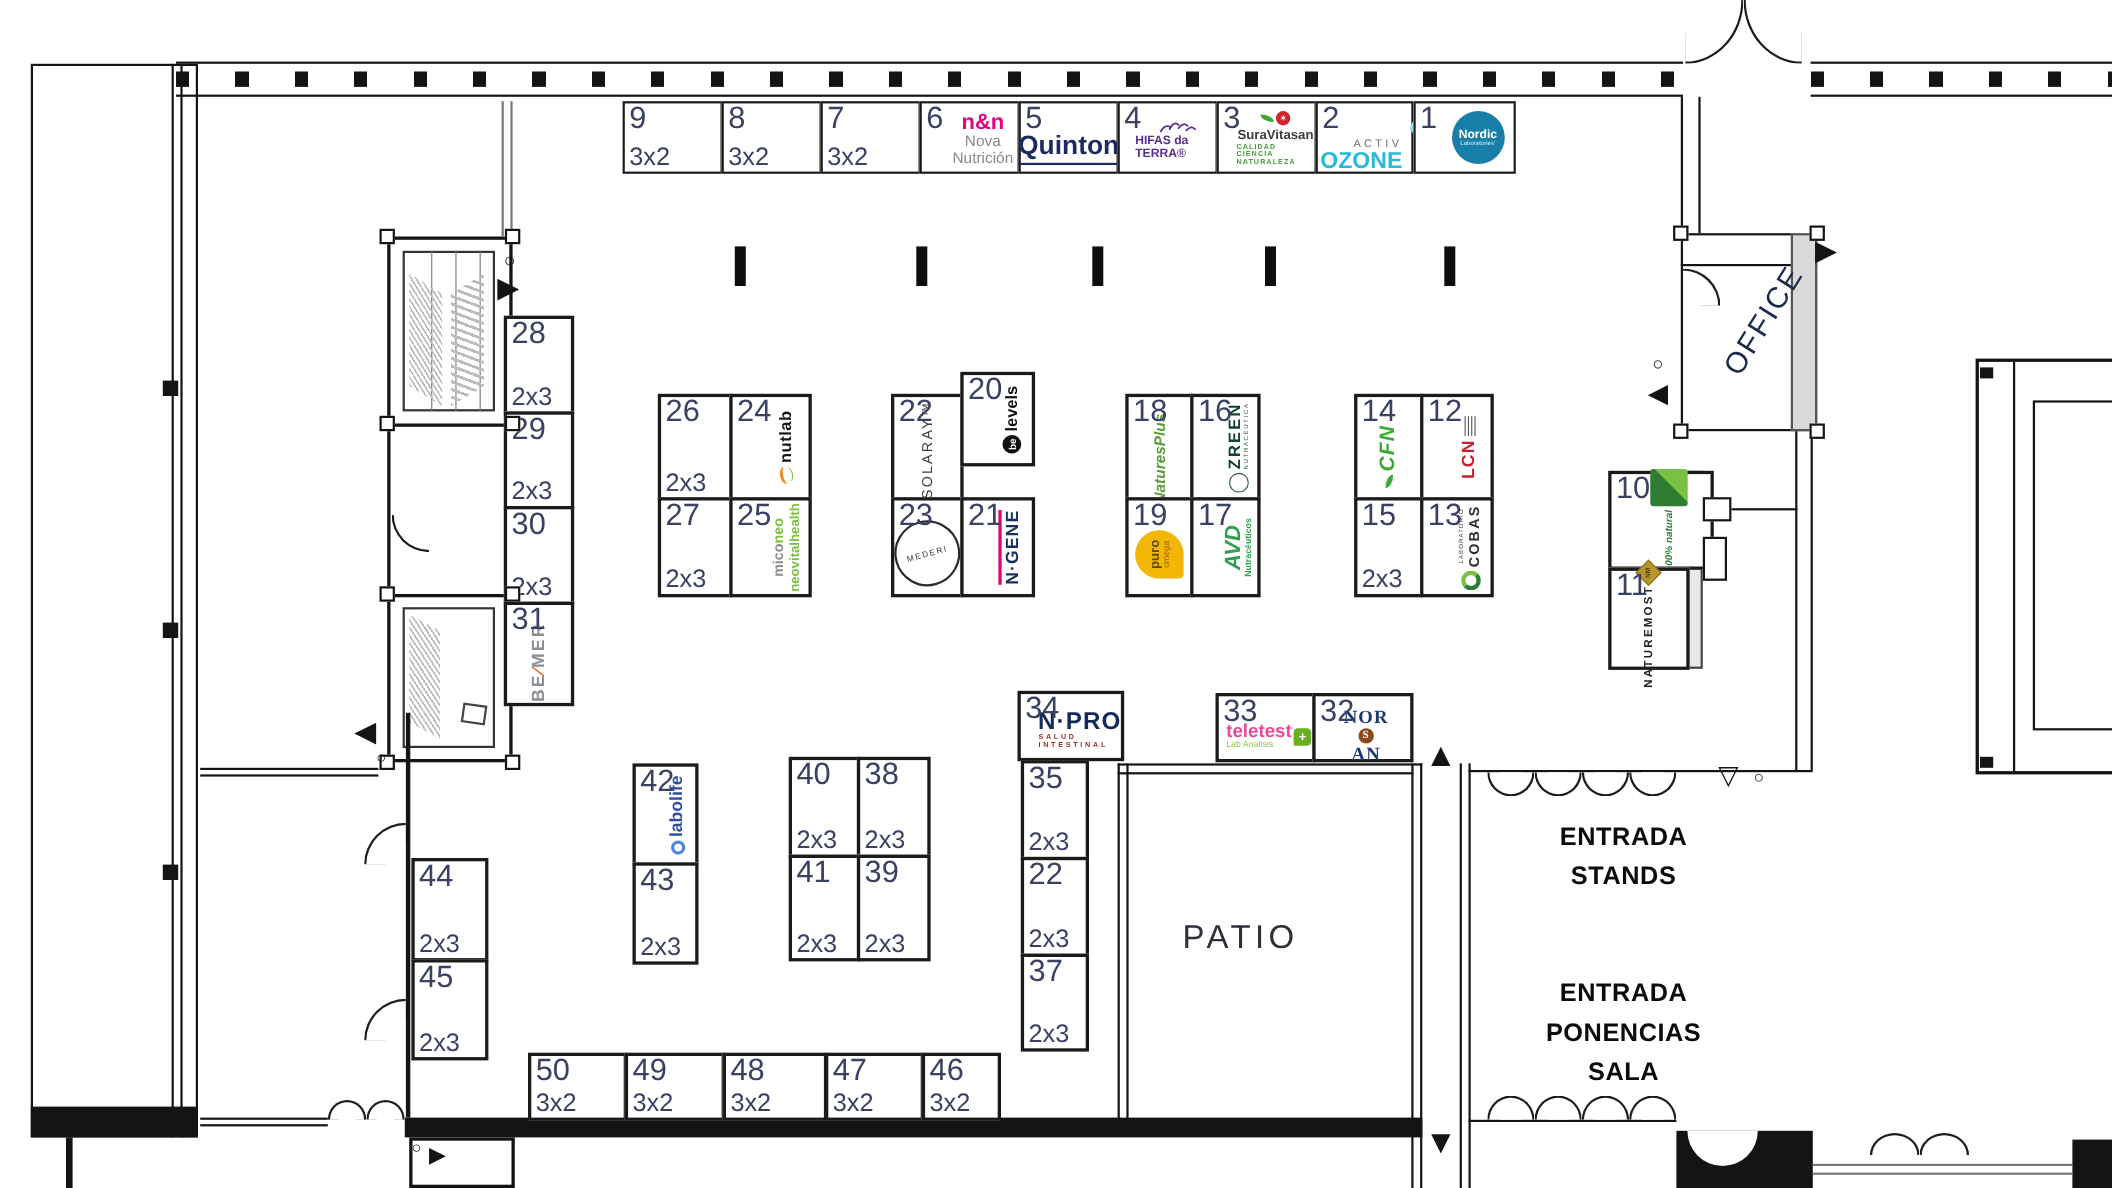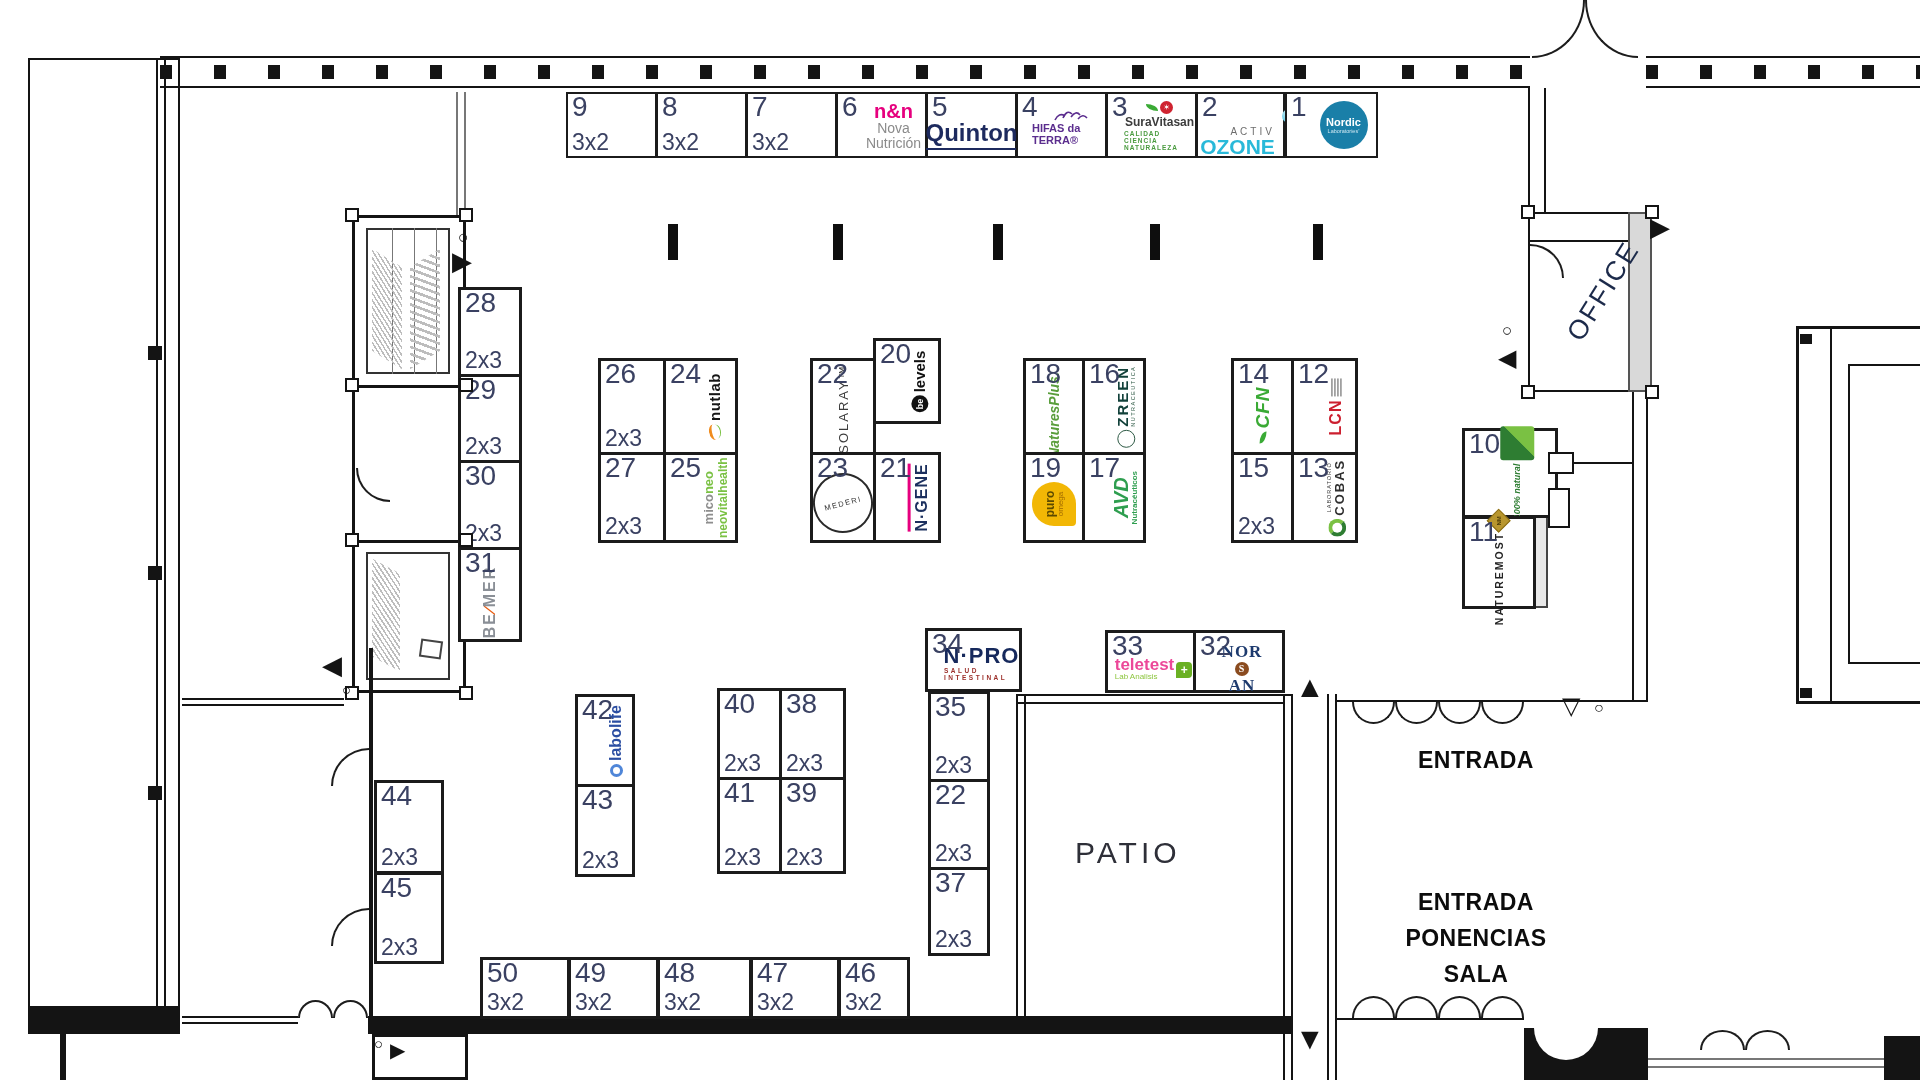--- a/index.html
+++ b/index.html
@@ -188,20 +188,21 @@
   <div class="line" style="left:1335px;top:1018px;width:189px;height:2px;"></div>
   <div class="scallop up" style="left:1352px;top:996px;width:43px;height:22px;"></div>
   <div class="scallop up" style="left:1395px;top:996px;width:43px;height:22px;"></div>
   <div class="scallop up" style="left:1438px;top:996px;width:43px;height:22px;"></div>
   <div class="scallop up" style="left:1481px;top:996px;width:43px;height:22px;"></div>
   <span class="mark" style="left:1562px;top:694px;font-size:24px;">▽</span>
   <span class="mark" style="left:1594px;top:700px;font-size:16px;">○</span>
 
   <div class="entrada" style="left:1356px;top:742px;">
     <div>ENTRADA</div>
+    <div>STANDS</div>
   </div>
   <div class="entrada" style="left:1356px;top:884px;">
     <div>ENTRADA</div>
     <div>PONENCIAS</div>
     <div>SALA</div>
   </div>
 
   <div class="patio" style="left:1075px;top:836px;">PATIO</div>
 
   <div class="line" style="left:1528px;top:88px;width:2px;height:124px;"></div>

